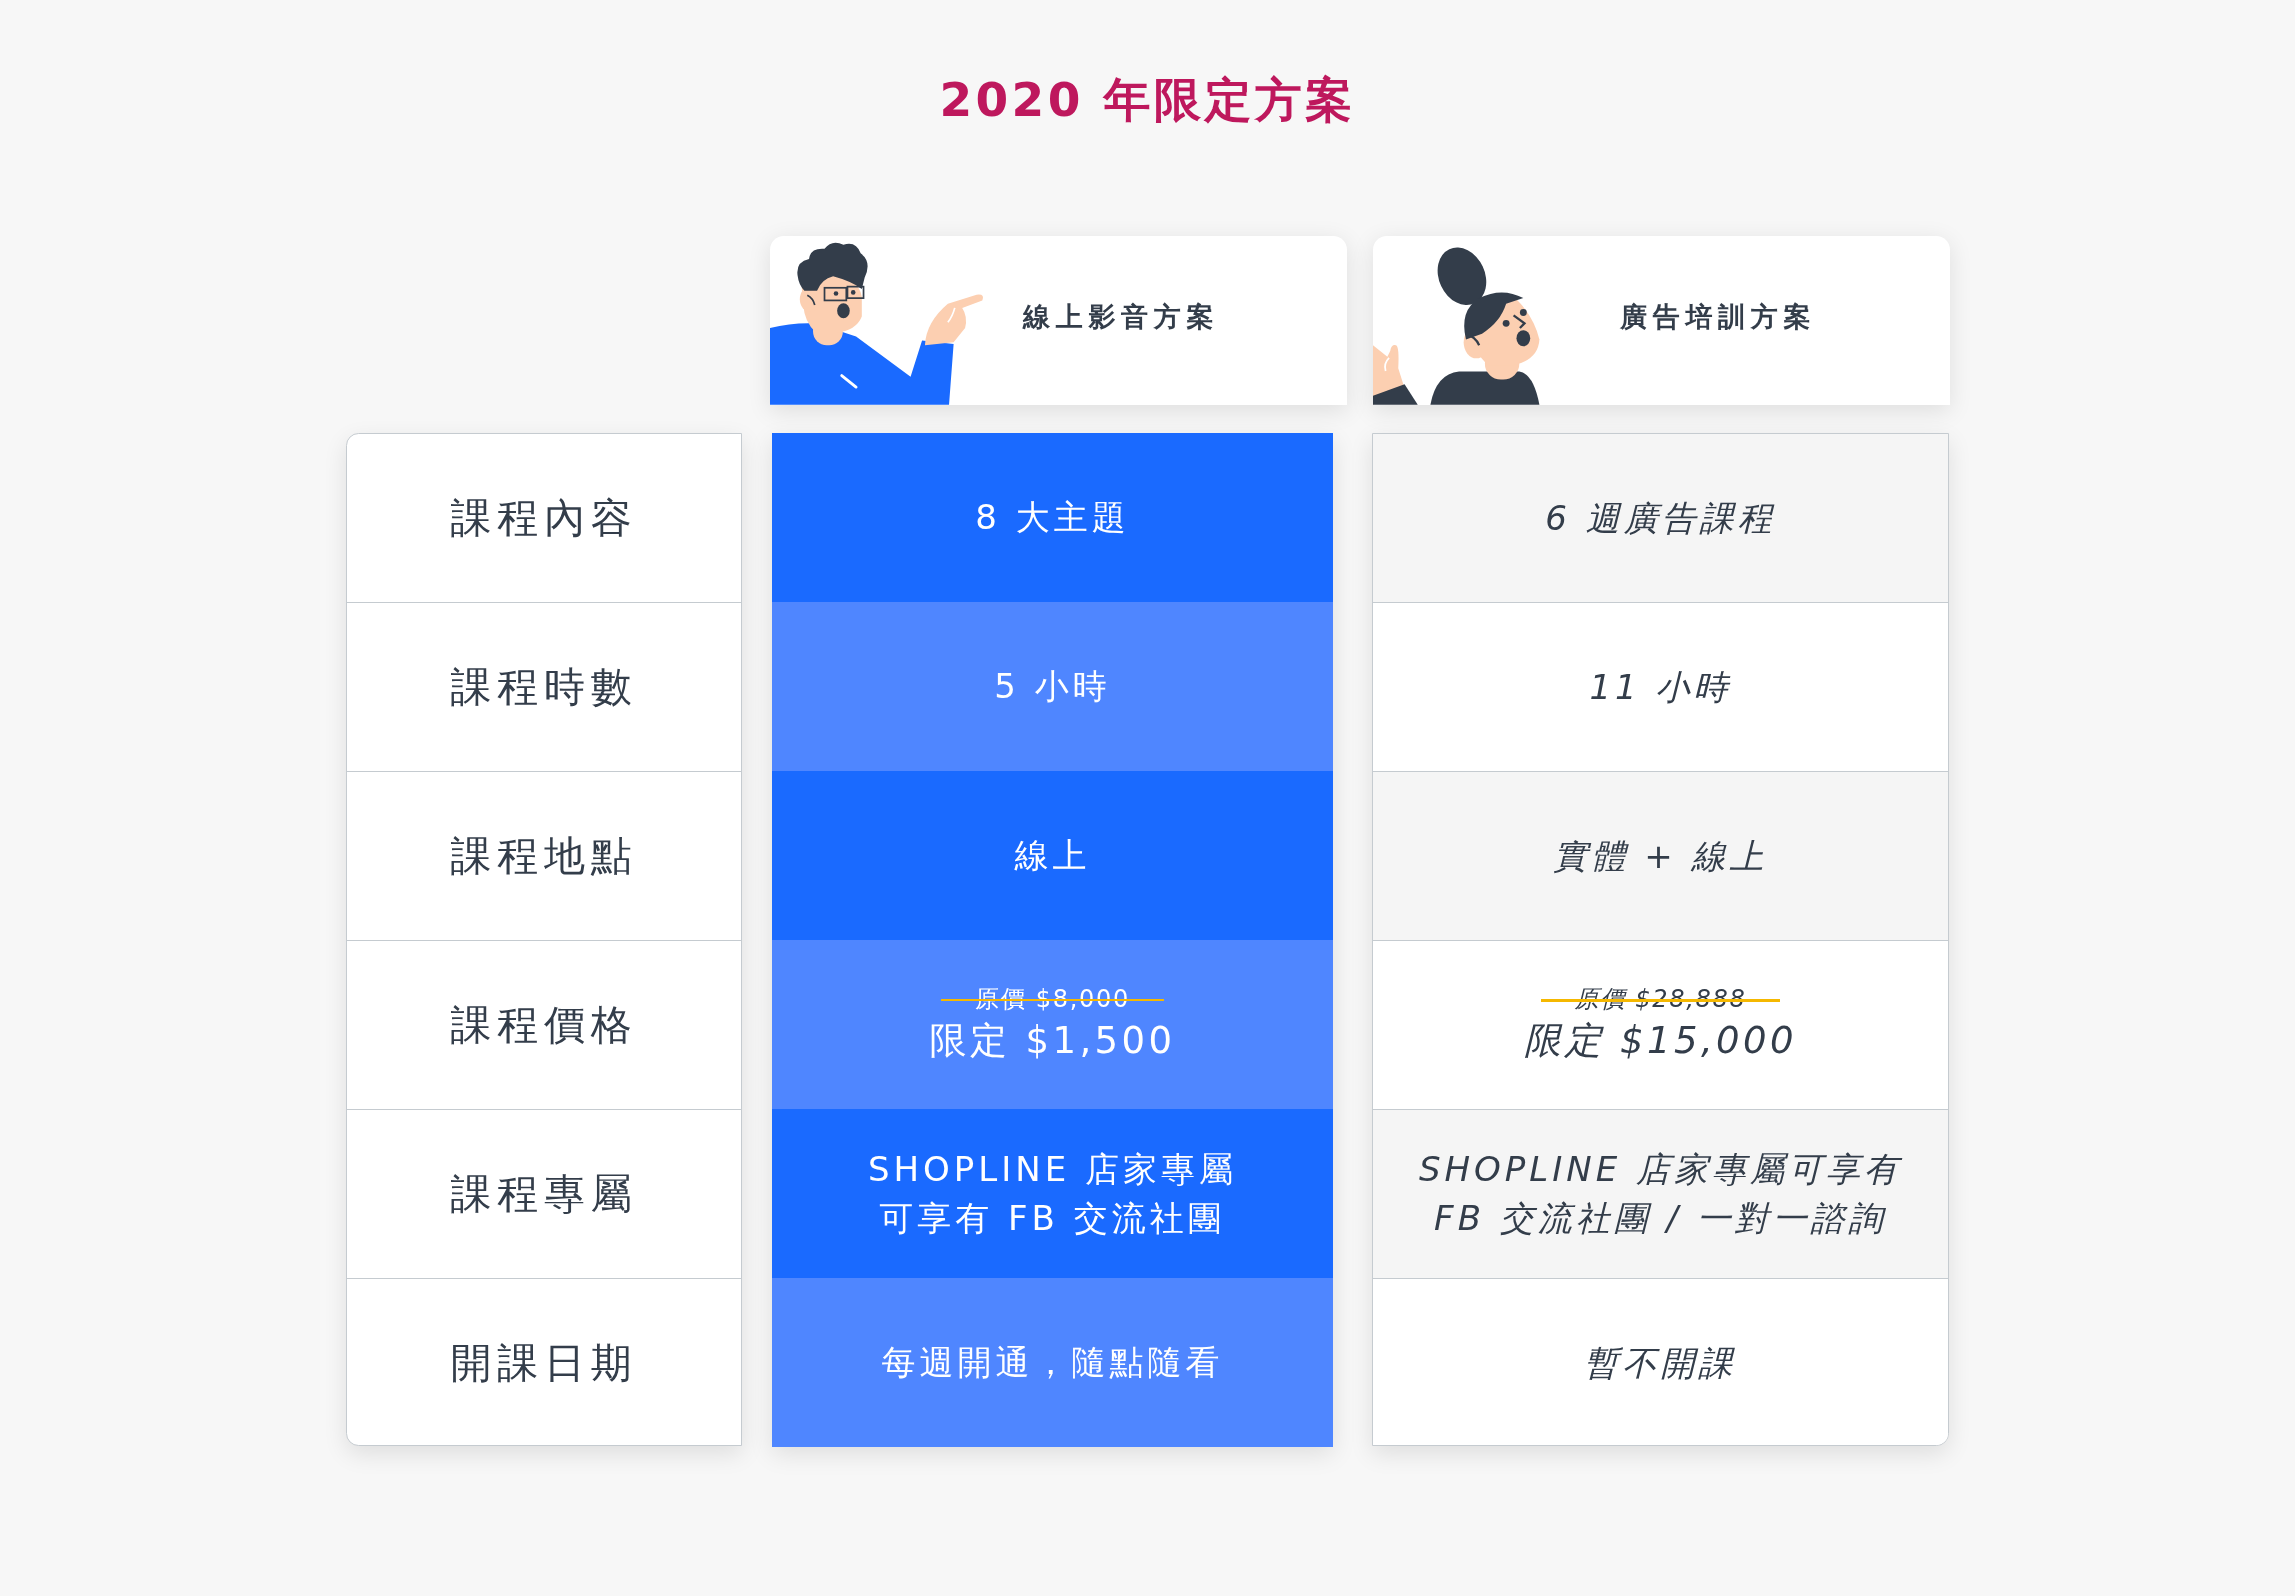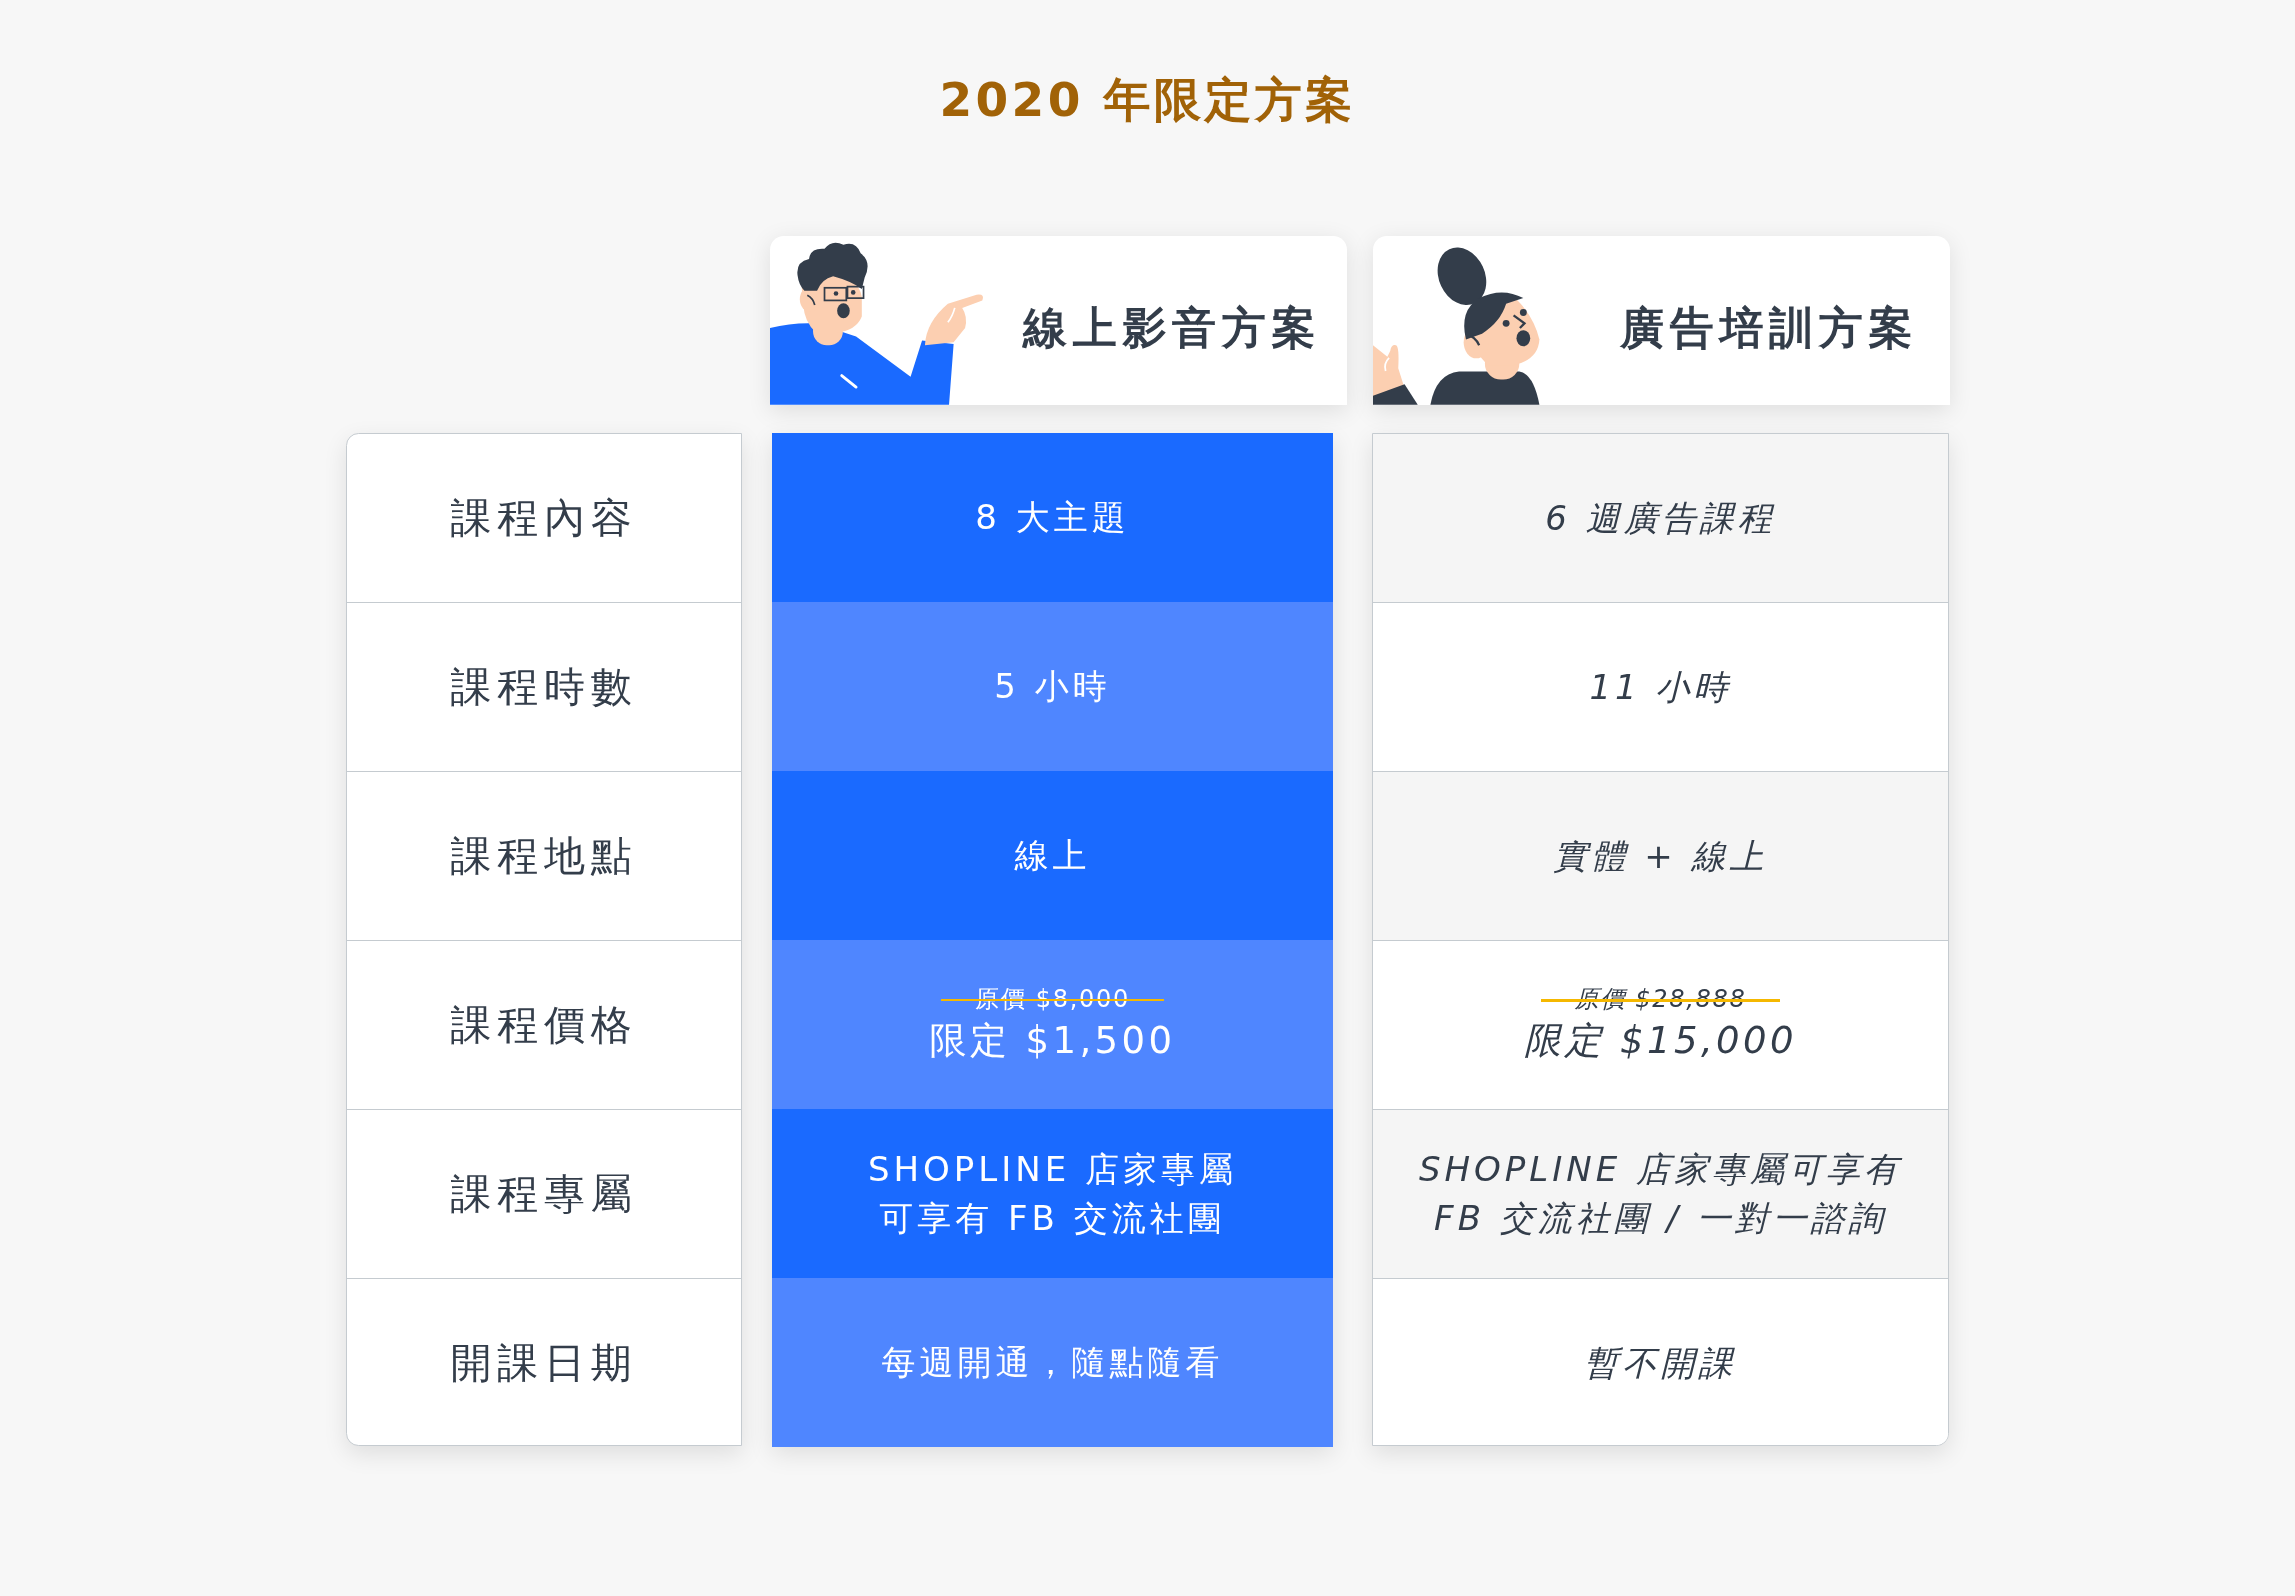--- a/index.html
+++ b/index.html
@@ -4,31 +4,31 @@
 <style>
   html, body { margin:0; padding:0; }
   body {
     width:2295px; height:1597px; position:relative; overflow:hidden;
     background:#f7f7f7;
     font-family:"DejaVu Sans","Liberation Sans",sans-serif;
     color:#333d4a;
   }
   .title {
     position:absolute; left:0; right:0; top:69px; text-align:center;
-    font-size:47px; font-weight:bold; letter-spacing:3.4px; color:#a16207;
+    font-size:47px; font-weight:bold; letter-spacing:3.4px; color:#be185d;
   }
   .plan-card {
     position:absolute; top:236px; height:169px; width:577px;
     background:#ffffff; border-radius:13.8px 13.8px 0 0; overflow:hidden;
     box-shadow:0 5.7px 23px rgba(0,0,0,0.10);
   }
   .plan-card.left { left:770px; }
   .plan-card.right { left:1373px; }
   .plan-card .plan-title {
-    position:absolute; top:63px; font-size:44px; font-weight:bold; letter-spacing:5.7px;
+    position:absolute; top:63px; font-size:27px; font-weight:bold; letter-spacing:5.7px;
     color:#333d4a; white-space:nowrap;
   }
   .plan-card.left .plan-title { left:253px; }
   .plan-card.right .plan-title { left:247px; }
   .plan-card svg.illus { position:absolute; left:0; top:0; }
 
   .label-card {
     position:absolute; left:346px; top:433px; width:396px; height:1013px;
     background:#ffffff; border:1.7px solid #c5cbd0; border-radius:12.6px 0 0 12.6px;
     box-sizing:border-box; box-shadow:0 8px 23px rgba(0,0,0,0.10); overflow:hidden;

